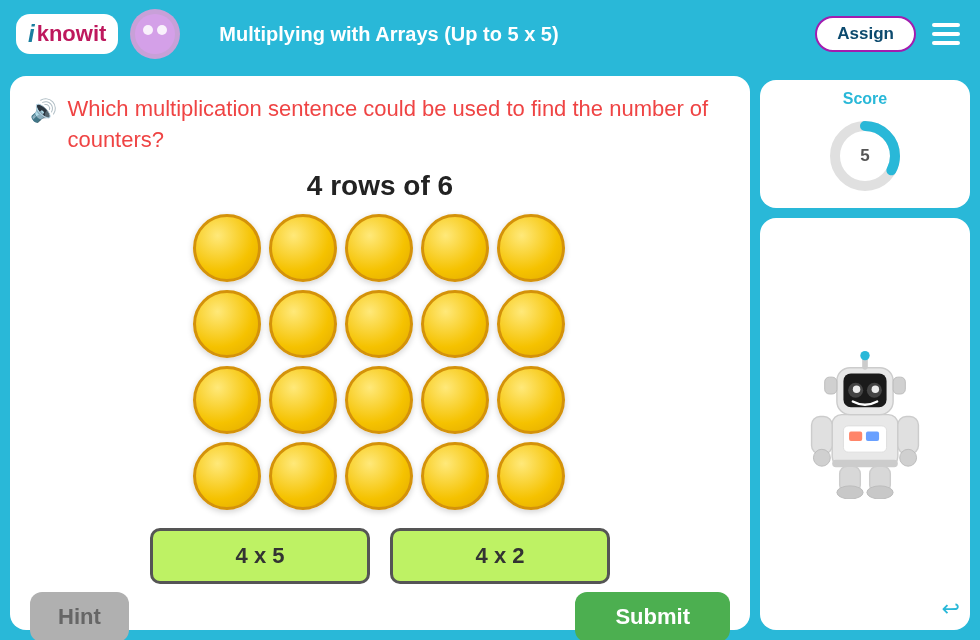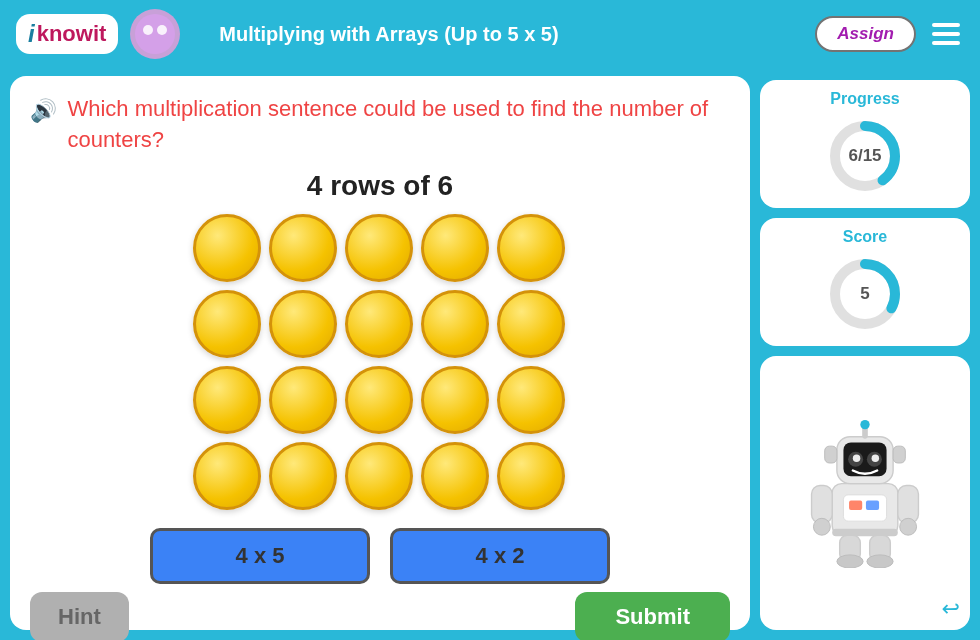--- a/index.html
+++ b/index.html
@@ -48,28 +48,27 @@
     .header-title {
       flex: 1;
       color: white;
       font-size: 20px;
       font-weight: bold;
       margin-left: 27px;
     }
 
     .assign-btn {
       background: white;
-      border: 2px solid #737373;
+      border: 2px solid #a21caf;
       border-radius: 20px;
       padding: 6px 20px;
       font-size: 17px;
       font-weight: bold;
-      color: #a21caf;
-      cursor: pointer;
-      font-style: italic;
+      color: #0c4a6e;
+      cursor: pointer;
     }
 
     .menu-btn {
       background: none;
       border: none;
       cursor: pointer;
       display: flex;
       flex-direction: column;
       gap: 5px;
       padding: 4px;
@@ -148,21 +147,21 @@
       box-shadow: 0 2px 6px rgba(0,0,0,0.18);
     }
 
     .answer-options {
       display: flex;
       gap: 20px;
       margin-bottom: 8px;
     }
 
     .answer-btn {
-      background: #3b82f6;
+      background: #bef264;
       border: 3px solid #555;
       border-radius: 10px;
       padding: 12px 0;
       width: 220px;
       font-size: 22px;
       font-weight: bold;
       color: #333;
       cursor: pointer;
       text-align: center;
     }
@@ -341,30 +340,20 @@
     </div>
 
     <div class="bottom-bar">
       <button class="hint-btn">Hint</button>
       <button class="submit-btn">Submit</button>
     </div>
   </div>
 
   <div class="right-panel">
 
-    <div class="stat-box">
-      <div class="stat-label">Progress</div>
-      <div class="donut-container">
-        <svg width="80" height="80" viewBox="0 0 80 80">
-          <circle cx="40" cy="40" r="30" fill="none" stroke="#e0e0e0" stroke-width="10"></circle>
-          <circle cx="40" cy="40" r="30" fill="none" stroke="#29b8d8" stroke-width="10" stroke-dasharray="75.4 188.5" stroke-linecap="round"></circle>
-        </svg>
-        <div class="donut-value">6/15</div>
-      </div>
-    </div>
 
     <div class="stat-box">
       <div class="stat-label">Score</div>
       <div class="donut-container">
         <svg width="80" height="80" viewBox="0 0 80 80">
           <circle cx="40" cy="40" r="30" fill="none" stroke="#e0e0e0" stroke-width="10"></circle>
           <circle cx="40" cy="40" r="30" fill="none" stroke="#29b8d8" stroke-width="10" stroke-dasharray="62 188.5" stroke-linecap="round"></circle>
         </svg>
         <div class="donut-value">5</div>
       </div>

